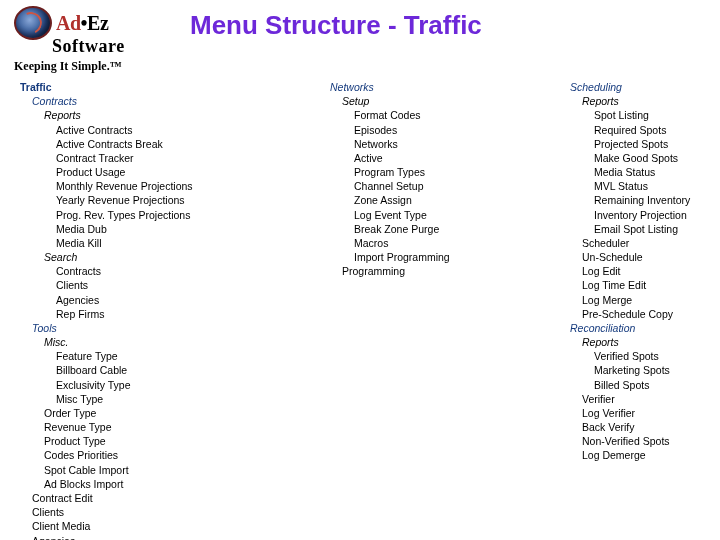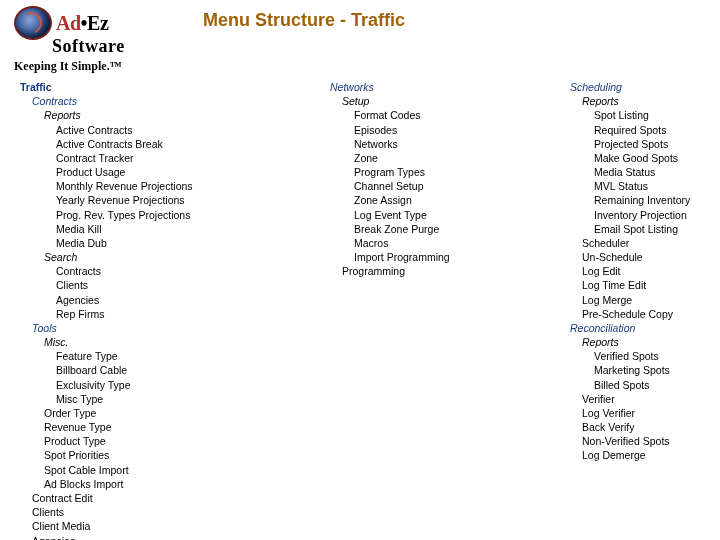--- a/index.html
+++ b/index.html
@@ -71,25 +71,25 @@
     font-family: "Times New Roman", serif;
     font-weight: bold;
     font-size: 12px;
     color: #000;
     margin-left: 0px;
     margin-top: 2px;
   }
   .title {
     position: absolute;
     top: 10px;
-    left: 203px;
+    left: 190px;
     font-family: Verdana, Geneva, sans-serif;
     font-weight: bold;
-    font-size: 18px;
-    color: #a16207;
+    font-size: 26px;
+    color: #6d28d9;
   }
   .columns {
     position: absolute;
     top: 80px;
     left: 20px;
     right: 20px;
     display: flex;
     justify-content: flex-start;
     gap: 60px;
   }
@@ -140,53 +140,53 @@
     <div class="hdr lvl0">Traffic</div>
     <div class="grp lvl1">Contracts</div>
     <div class="sub lvl2">Reports</div>
     <div class="lvl3">Active Contracts</div>
     <div class="lvl3">Active Contracts Break</div>
     <div class="lvl3">Contract Tracker</div>
     <div class="lvl3">Product Usage</div>
     <div class="lvl3">Monthly Revenue Projections</div>
     <div class="lvl3">Yearly Revenue Projections</div>
     <div class="lvl3">Prog. Rev. Types Projections</div>
+    <div class="lvl3">Media Dub</div>
     <div class="lvl3">Media Kill</div>
-    <div class="lvl3">Media Dub</div>
     <div class="sub lvl2">Search</div>
     <div class="lvl3">Contracts</div>
     <div class="lvl3">Clients</div>
     <div class="lvl3">Agencies</div>
     <div class="lvl3">Rep Firms</div>
     <div class="grp lvl1">Tools</div>
     <div class="sub lvl2">Misc.</div>
     <div class="lvl3">Feature Type</div>
     <div class="lvl3">Billboard Cable</div>
     <div class="lvl3">Exclusivity Type</div>
     <div class="lvl3">Misc Type</div>
     <div class="lvl2">Order Type</div>
     <div class="lvl2">Revenue Type</div>
     <div class="lvl2">Product Type</div>
-    <div class="lvl2">Spot Priorities</div>
+    <div class="lvl2">Codes Priorities</div>
     <div class="lvl2">Spot Cable Import</div>
     <div class="lvl2">Ad Blocks Import</div>
     <div class="lvl1">Contract Edit</div>
     <div class="lvl1">Clients</div>
     <div class="lvl1">Client Media</div>
     <div class="lvl1">Agencies</div>
 
   </div>
 
   <div class="col col2">
     <div class="grp lvl0">Networks</div>
     <div class="sub lvl1">Setup</div>
     <div class="lvl2">Format Codes</div>
     <div class="lvl2">Episodes</div>
     <div class="lvl2">Networks</div>
-    <div class="lvl2">Zone</div>
+    <div class="lvl2">Active</div>
     <div class="lvl2">Program Types</div>
     <div class="lvl2">Channel Setup</div>
     <div class="lvl2">Zone Assign</div>
     <div class="lvl2">Log Event Type</div>
     <div class="lvl2">Break Zone Purge</div>
     <div class="lvl2">Macros</div>
     <div class="lvl2">Import Programming</div>
     <div class="lvl1">Programming</div>
   </div>
 

